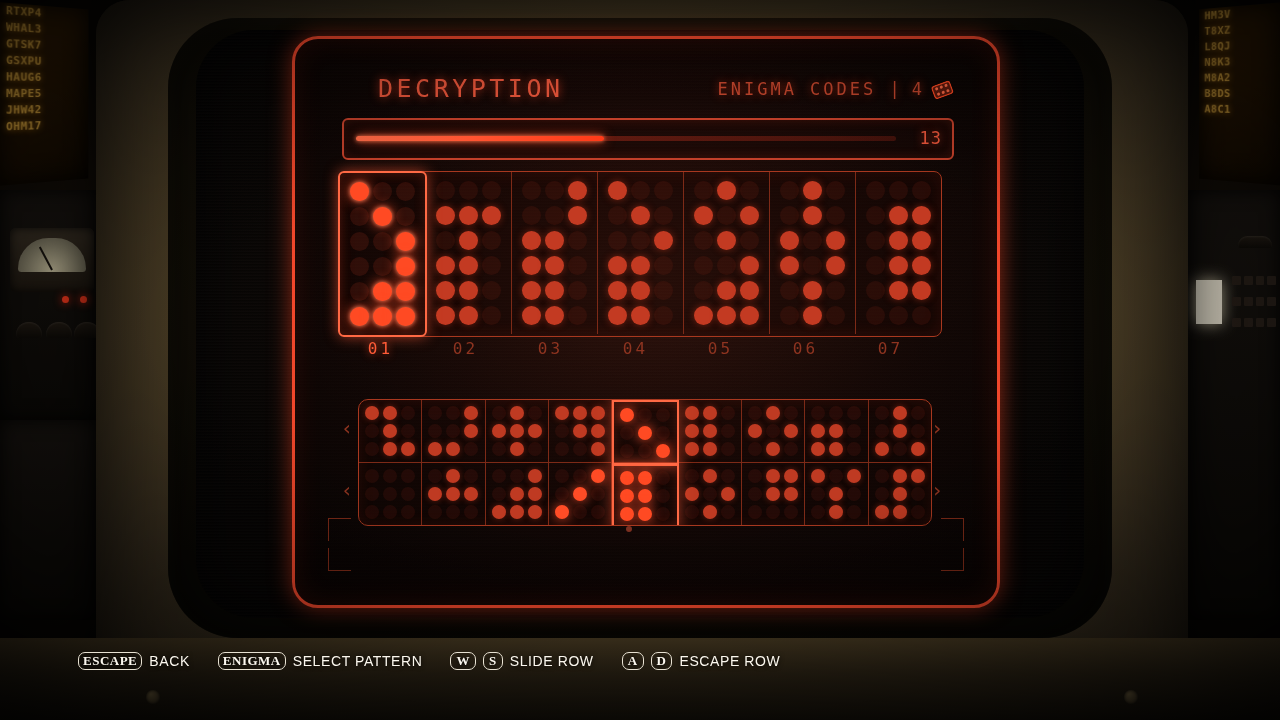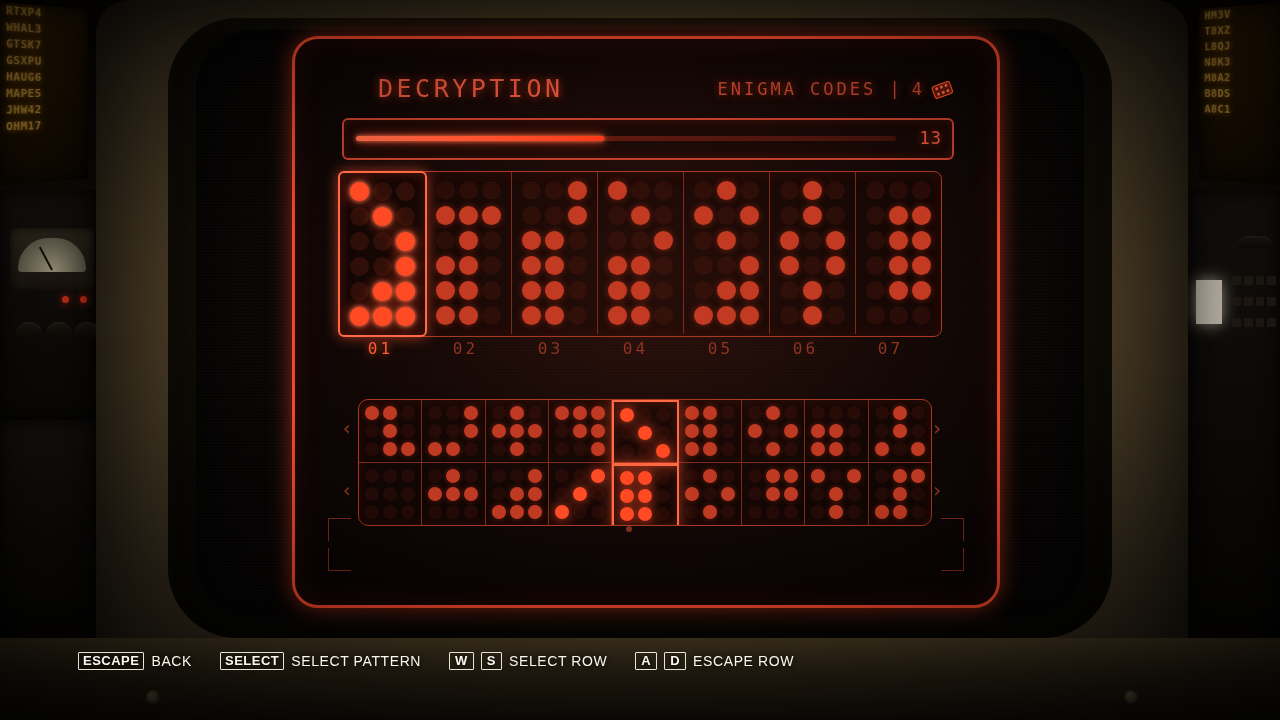--- a/index.html
+++ b/index.html
@@ -307,23 +307,23 @@
   
   .hints {
     position: absolute; left: 78px; top: 652px;
     display: flex; align-items: center; gap: 28px;
     z-index: 20;
   }
   .hint { display: flex; align-items: center; gap: 7px; }
   .keycap {
     display: inline-block;
     border: 1.5px solid #e9e3d4;
-    border-radius: 1px;
+    border-radius: 7px;
     color: #fbf7ee;
-    font-family: Liberation Sans, sans-serif;
+    font-family: Liberation Serif, serif;
     font-size: 13px;
     font-weight: bold;
     letter-spacing: 0.5px;
     padding: 1px 4px 2px 4px;
     line-height: 13px;
     text-shadow: 0 0 4px rgba(0,0,0,0.9);
   }
   .keycap.narrow { padding: 1px 5px 2px 5px; }
   .hint-label {
     color: #fbf7ee;
@@ -855,27 +855,27 @@
   <div class="desk"></div>
   <div class="screw" style="left:146px;top:690px;"></div>
   <div class="screw" style="left:1124px;top:690px;"></div>
 
   <div class="hints" id="hints">
       <div class="hint">
         <span class="keycap">ESCAPE</span>
         <span class="hint-label">BACK</span>
       </div>
       <div class="hint">
-        <span class="keycap">SELECT</span>
+        <span class="keycap">ENIGMA</span>
         <span class="hint-label">SELECT PATTERN</span>
       </div>
       <div class="hint">
         <span class="keycap narrow">W</span>
         <span class="keycap narrow">S</span>
-        <span class="hint-label">SELECT ROW</span>
+        <span class="hint-label">SLIDE ROW</span>
       </div>
       <div class="hint">
         <span class="keycap narrow">A</span>
         <span class="keycap narrow">D</span>
         <span class="hint-label">ESCAPE ROW</span>
       </div>
     </div>
 
   <div class="vignette"></div>
 </div>

